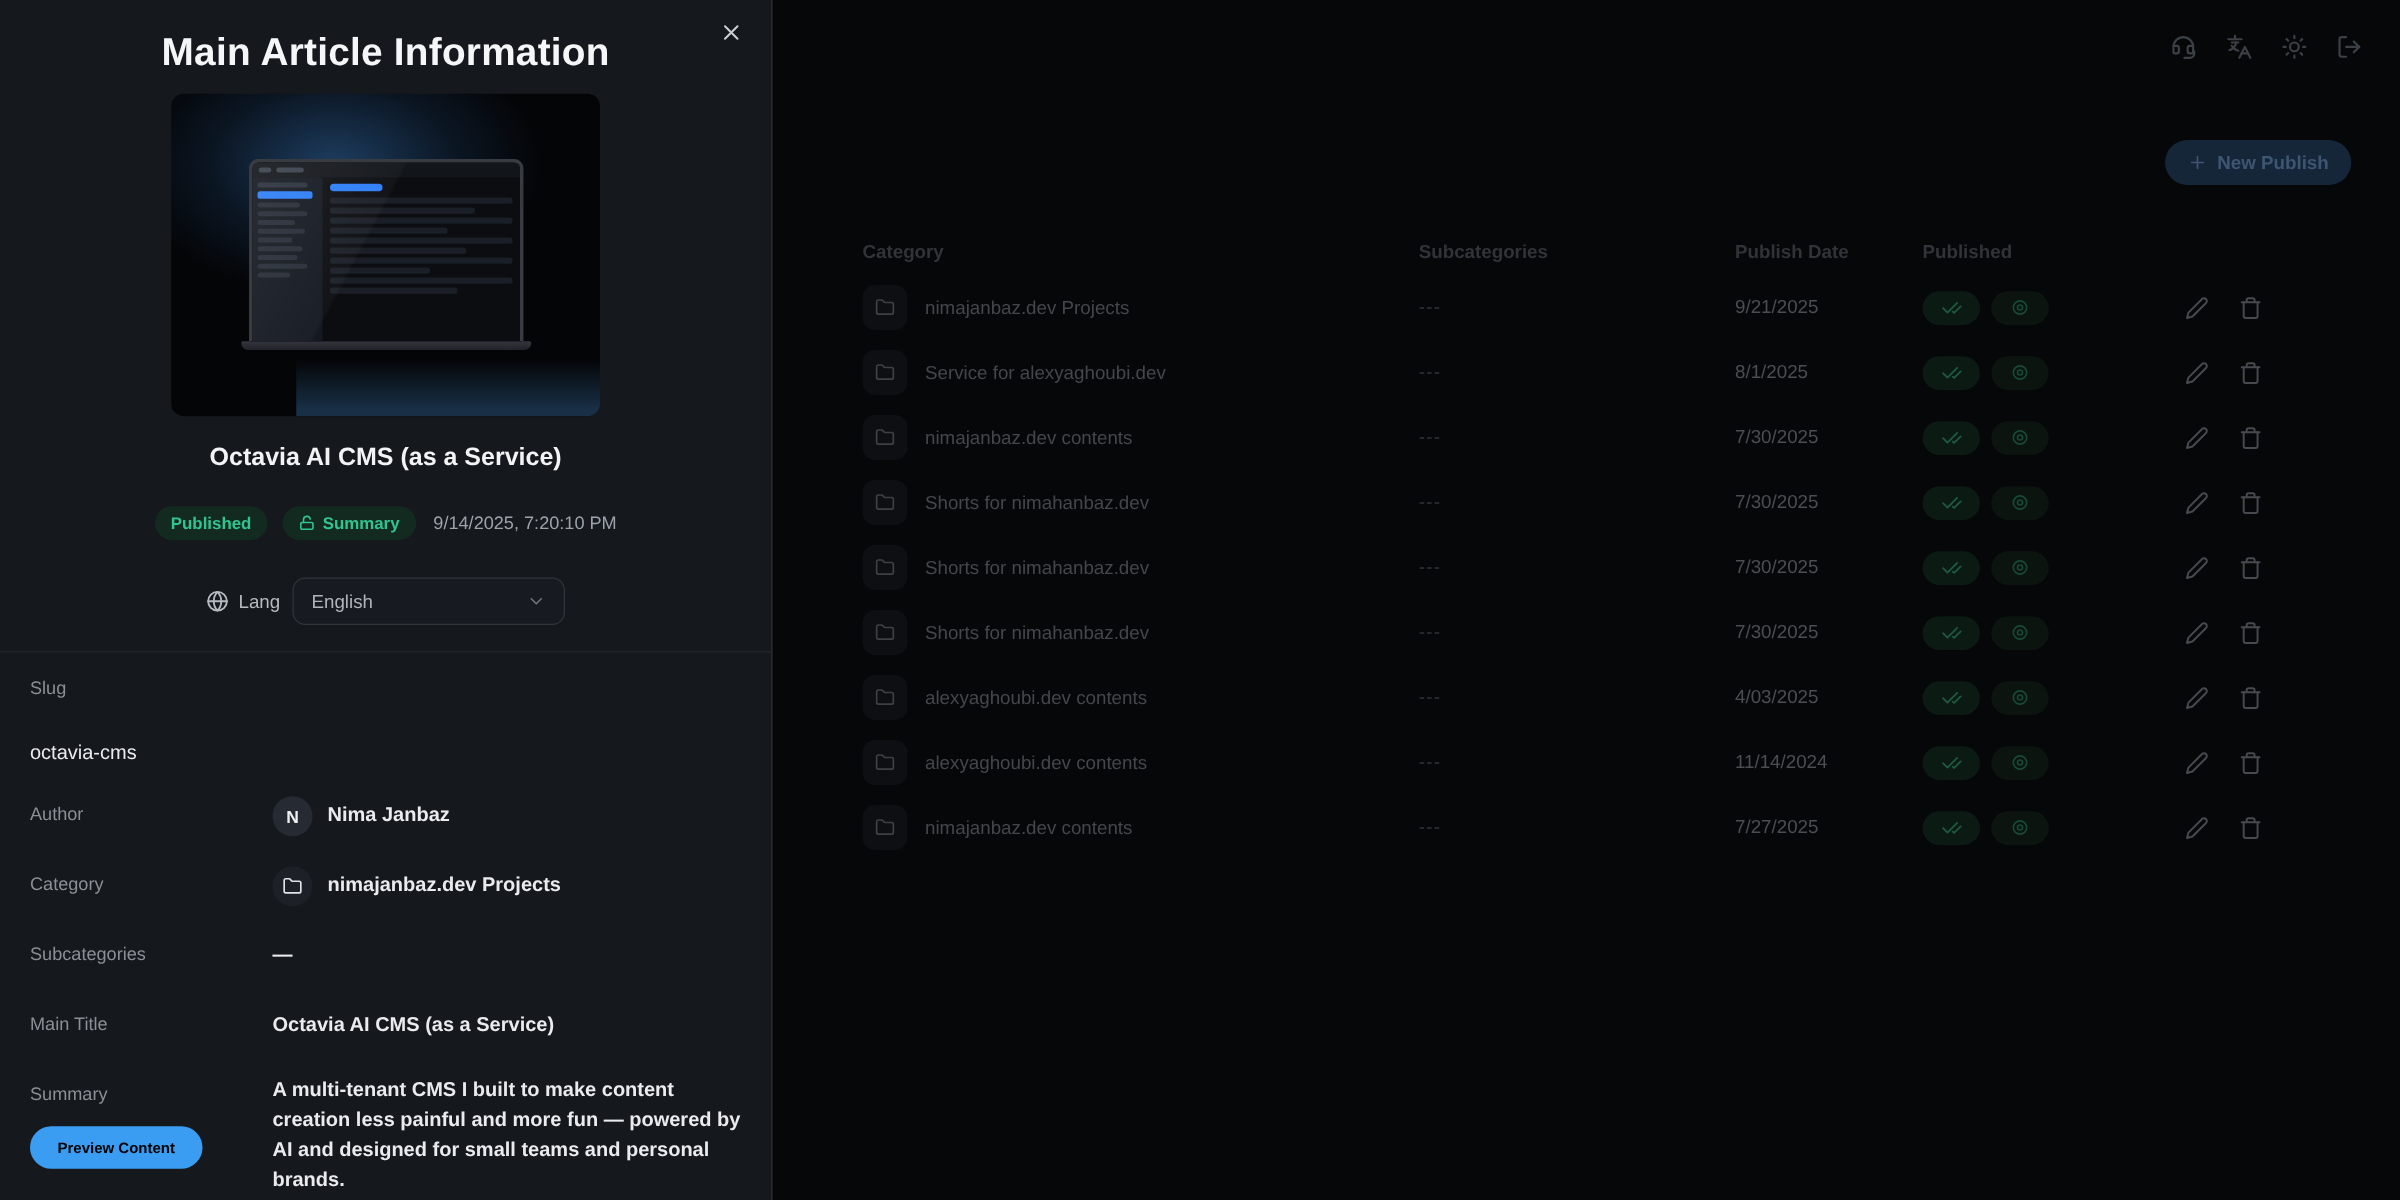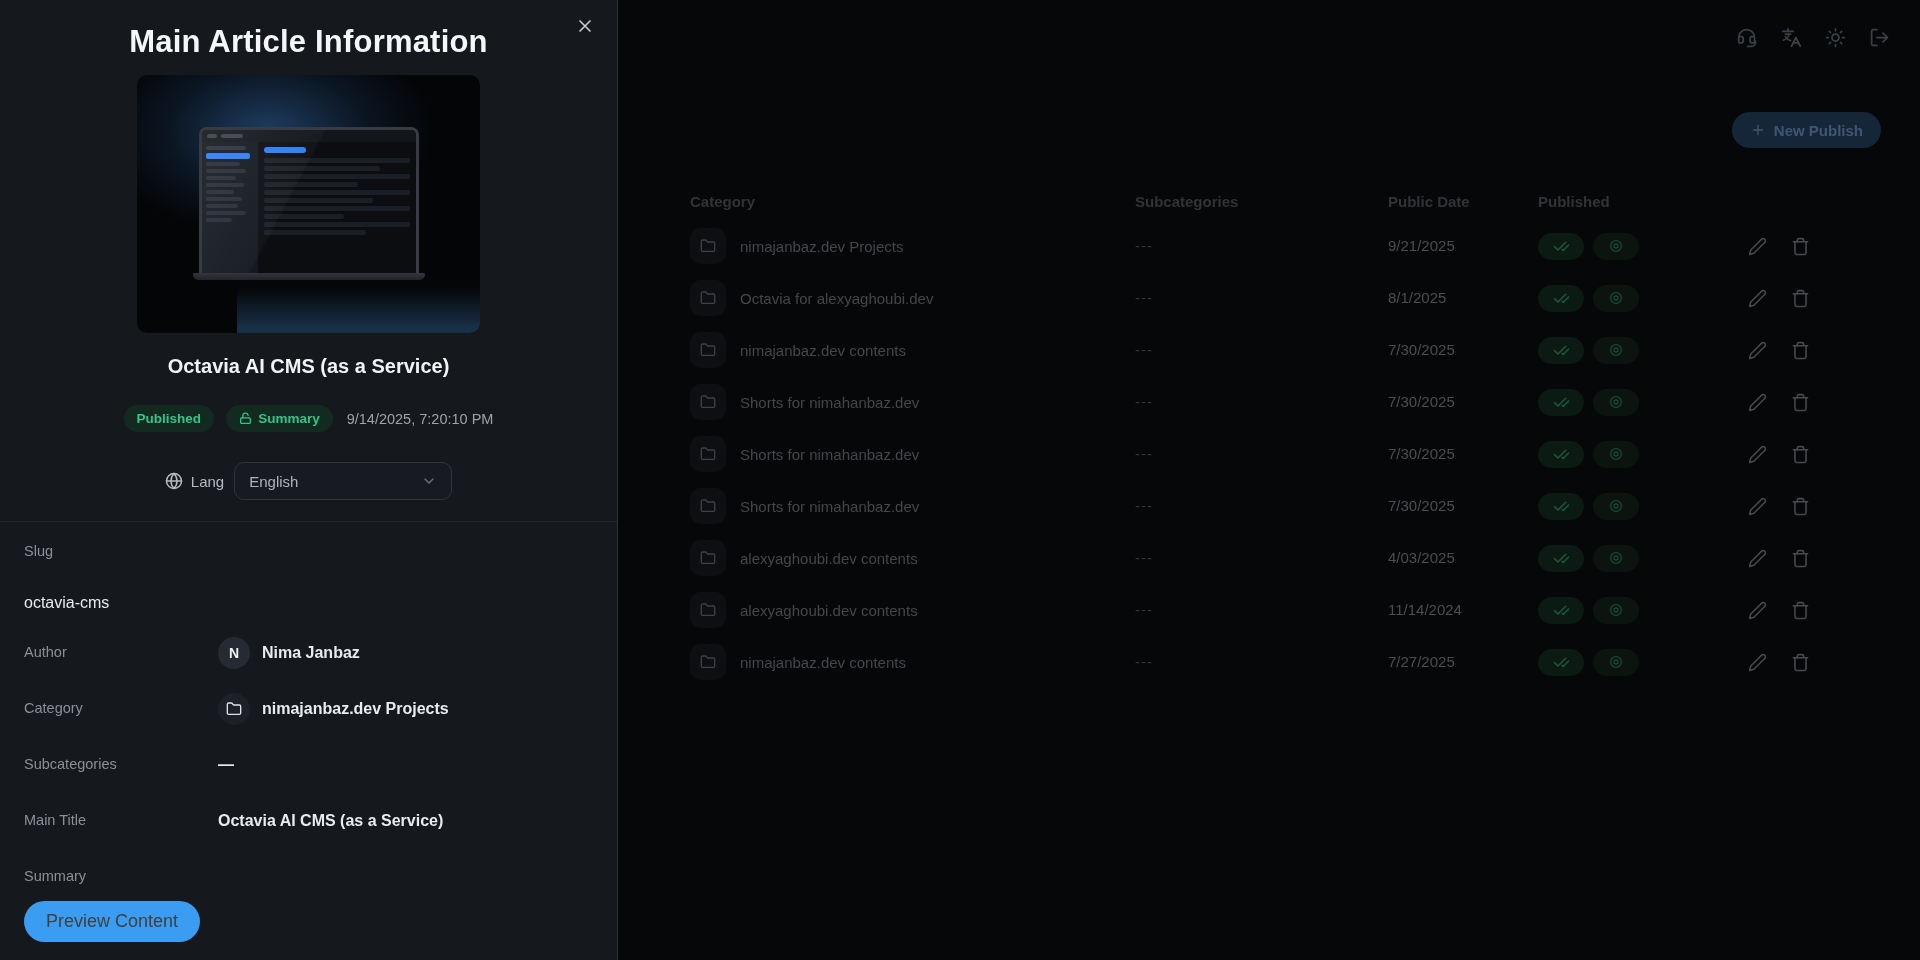--- a/index.html
+++ b/index.html
@@ -93,21 +93,21 @@
   .field-value { color:#e9ebee; font-size:16px; font-weight:600; line-height:24px; }
   .field-row.type-block { flex-direction:column; margin-bottom:18px; }
   .field-row.type-block .field-label { width:auto; padding-top:0; margin-bottom:28px; }
   .field-row.type-block .field-value { font-weight:400; }
   .adorn { width:32px; height:32px; border-radius:50%; flex:none;
     display:none; align-items:center; justify-content:center; }
   .type-avatar .adorn-avatar { display:flex; background:#262b33; color:#eef0f3; font-size:14px; font-weight:bold; }
   .type-folder .adorn-folder { display:flex; background:#1d2127; color:#dfe3e8; }
   .preview-btn {
     position:absolute; left:24px; top:901px; border:none; cursor:pointer;
-    background:#3b9df1; color:#404040; font-weight:normal; font-size:18px;
+    background:#3b9df1; color:#000000; font-weight:bold; font-size:12px;
     padding:10px 22px; border-radius:999px; font-family:inherit;
   }
 
   
   .main { position:absolute; left:619px; top:0; right:0; bottom:0; background:#060708; }
   .topbar-icons {
     position:absolute; top:26px; right:30px; display:flex; gap:22px; color:#3b4046;
   }
   .topbar-icons .tico { width:22px; height:22px; display:flex; align-items:center; justify-content:center; cursor:pointer; }
   .new-article-btn {
@@ -192,21 +192,21 @@
           <path d="M12 5v14M5 12h14"></path>
         </svg>
     </span>
     <span>New Publish</span>
   </button>
 
   <div class="table">
     <div class="thead">
       <div class="col-category">Category</div>
       <div class="col-subcat">Subcategories</div>
-      <div class="col-date">Public Date</div>
+      <div class="col-date">Publish Date</div>
       <div class="col-pub">Published</div>
     </div>
     <div id="table-body">
   <div class="trow">
     <div class="col-category">
       <span class="folder-chip">
         <svg width="16" height="16" viewBox="0 0 24 24" fill="none" stroke="currentColor" stroke-width="2" stroke-linejoin="round">
                 <path d="M20 20a2 2 0 0 0 2-2V8a2 2 0 0 0-2-2h-7.9a2 2 0 0 1-1.69-.9L9.6 3.9A2 2 0 0 0 7.93 3H4a2 2 0 0 0-2 2v13a2 2 0 0 0 2 2Z"></path>
               </svg>
       </span>
@@ -244,21 +244,21 @@
     </div>
   </div>
 
   <div class="trow">
     <div class="col-category">
       <span class="folder-chip">
         <svg width="16" height="16" viewBox="0 0 24 24" fill="none" stroke="currentColor" stroke-width="2" stroke-linejoin="round">
                 <path d="M20 20a2 2 0 0 0 2-2V8a2 2 0 0 0-2-2h-7.9a2 2 0 0 1-1.69-.9L9.6 3.9A2 2 0 0 0 7.93 3H4a2 2 0 0 0-2 2v13a2 2 0 0 0 2 2Z"></path>
               </svg>
       </span>
-      <span class="cat-text">Octavia for alexyaghoubi.dev</span>
+      <span class="cat-text">Service for alexyaghoubi.dev</span>
     </div>
     <div class="col-subcat"><span class="sub-text">---</span></div>
     <div class="col-date"><span class="date-text">8/1/2025</span></div>
     <div class="col-pub">
       <span class="pub-badge check">
         <svg width="17" height="17" viewBox="0 0 24 24" fill="none" stroke="currentColor" stroke-width="2" stroke-linecap="round" stroke-linejoin="round">
                 <path d="M18 6 7 17l-5-5"></path>
                 <path d="m22 10-7.5 7.5L13 16"></path>
               </svg>
       </span>
@@ -708,17 +708,21 @@
   <div class="field-row type-inline">
     <div class="field-label">Main Title</div>
     <div class="field-value-wrap">
 
       <span class="field-value">Octavia AI CMS (as a Service)</span>
     </div>
   </div>
 
   <div class="field-row type-inline">
     <div class="field-label">Summary</div>
+    <div class="field-value-wrap">
+
+      <span class="field-value">A multi-tenant CMS I built to make content creation less painful and more fun — powered by AI and designed for small teams and personal brands.</span>
+    </div>
   </div>
 </div>
 
   <button class="preview-btn">Preview Content</button>
 </aside>
 
 </body></html>

